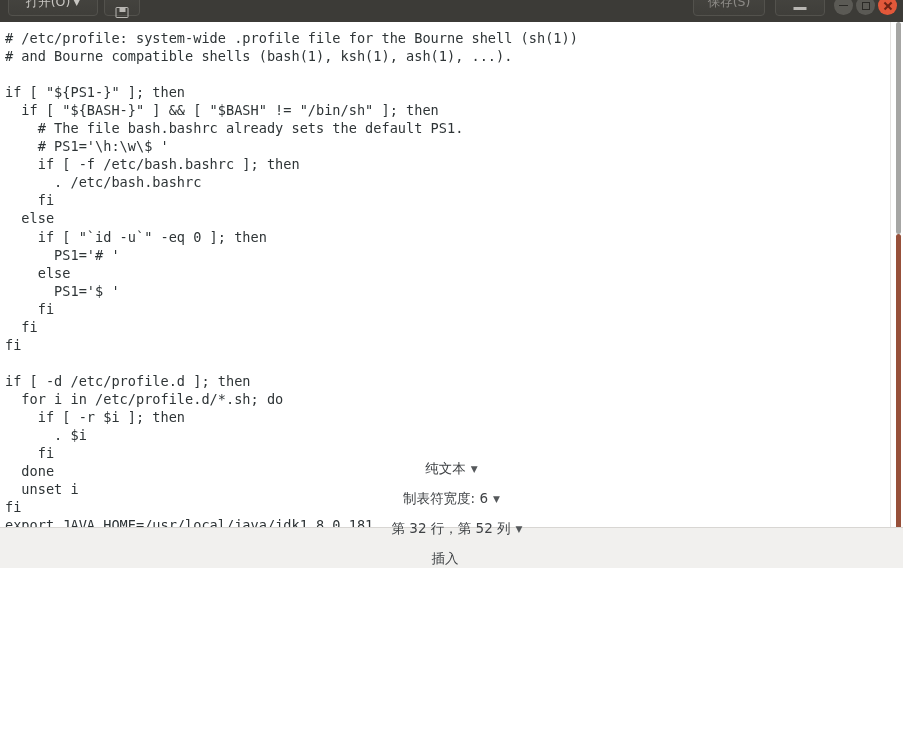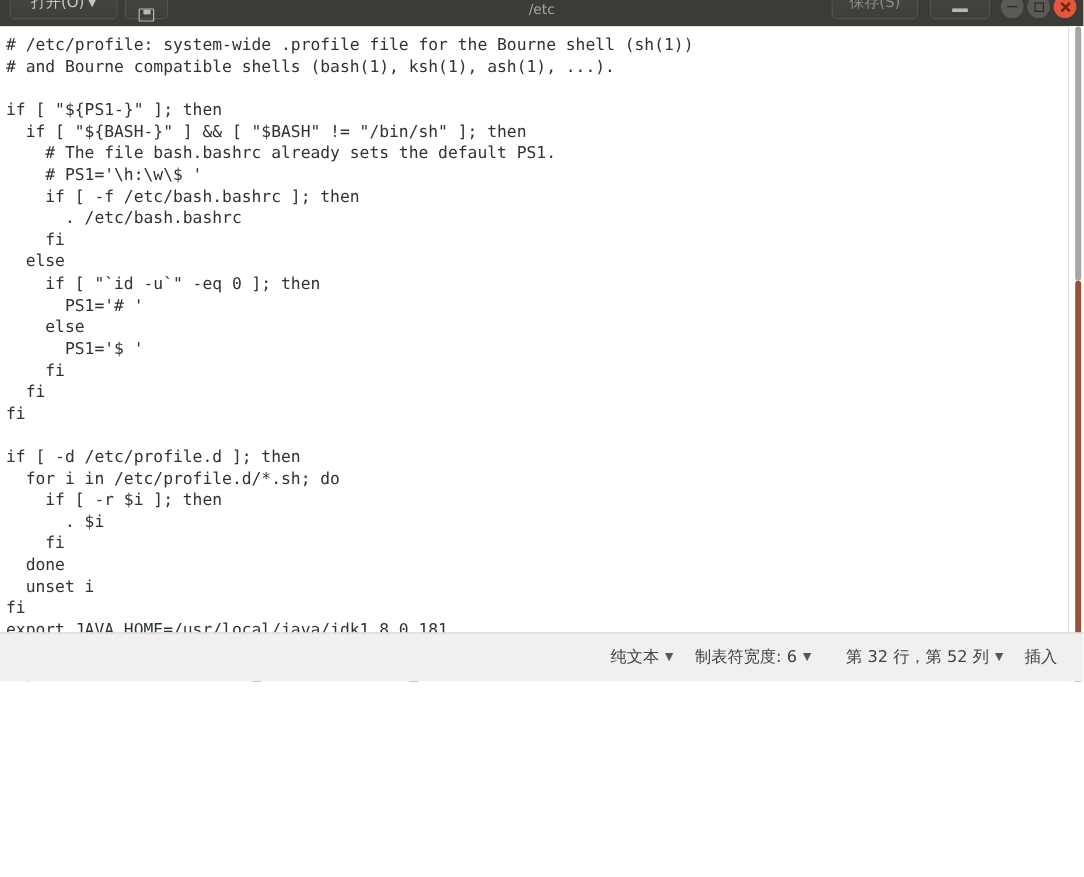--- a/index.html
+++ b/index.html
@@ -182,23 +182,24 @@
     position: absolute;
     left: 0; bottom: 0;
     width: 903px;
     height: 41px;
     background: #f1f0ee;
     border-top: 1px solid #d8d6d3;
     box-sizing: border-box;
     display: flex;
     align-items: center;
     justify-content: flex-end;
-    gap: 0;
+    gap: 12px;
     font-size: 13.5px;
     color: #3f4245;
+    flex-direction: column;
   }
   .sb-item {
     display: flex;
     align-items: center;
     gap: 5px;
     white-space: nowrap;
     padding: 0 9px;
   }
   .sb-caret {
     font-size: 9px;
@@ -214,21 +215,20 @@
 <div id="app">
 
   <div class="headerbar">
 
     <div class="hb-btn" id="open-btn"><span>打开(O)</span><span class="caret">▼</span></div>
 
     <div class="hb-btn" id="saveas-btn">
       <span class="floppy"></span>
     </div>
 
-    <div class="hb-subtitle">/etc</div>
 
     <div class="hb-btn" id="save-btn"><span>保存(S)</span></div>
 
     <div class="hb-btn" id="undo-btn">
       <span class="minus-glyph"></span>
     </div>
 
     <div class="wincontrols">
       <div class="wc wc-min"></div>
       <div class="wc wc-max"></div>

